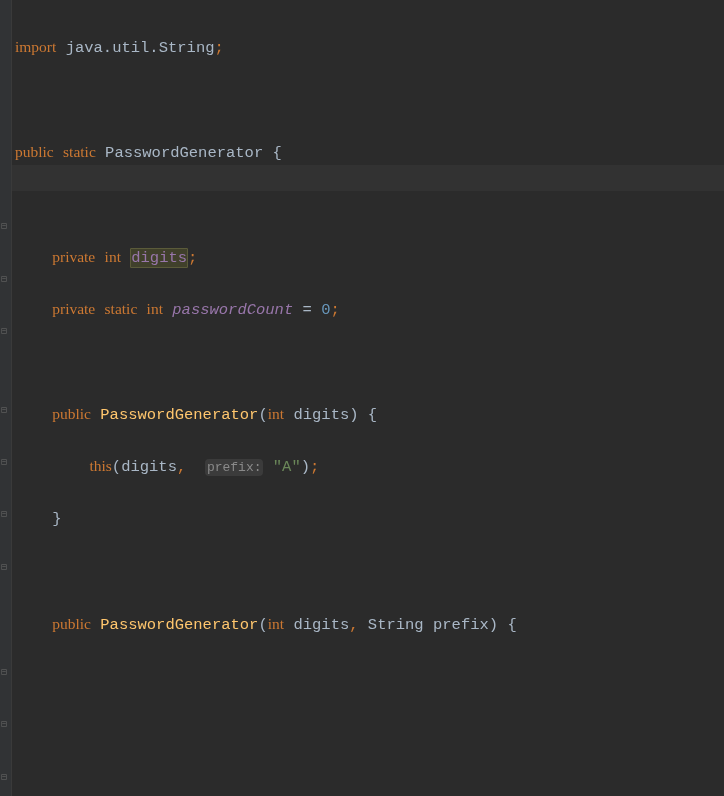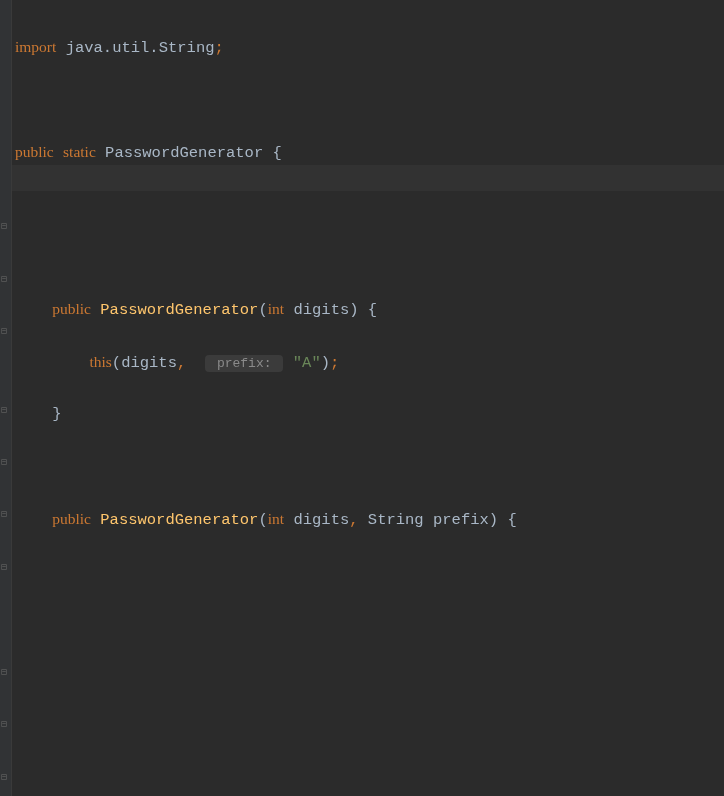--- a/index.html
+++ b/index.html
@@ -57,21 +57,21 @@
   .method { color: #ffc66d; }
   .field { color: #9876aa; }
   .fielditalic { color: #9876aa; font-style: italic; }
   .punct { color: #cc7832; }
   .delim { color: #a9b7c6; }
   .hint {
     background: #3b3b3b;
     border-radius: 4px;
     color: #8a8a8a;
     font-size: 13px;
-    padding: 1px 12px;
+    padding: 1px 2px;
     font-style: normal;
   }
 </style>
 </head>
 <body>
 
 <div class="editor">
 
   <div class="line-hl" style="top:165px;"></div>
 
@@ -86,20 +86,22 @@
     <div class="fold-mark" style="top:668px;">⊟</div>
     <div class="fold-mark" style="top:720px;">⊟</div>
     <div class="fold-mark" style="top:773px;">⊟</div>
   </div>
 
   <div class="code">
 <div class="line"><span class="kw">import</span> <span class="ident">java.util.String</span><span class="punct">;</span></div>
 <div class="line"></div>
 <div class="line"><span class="kw">public</span> <span class="kw">static</span> <span class="ident">PasswordGenerator</span> <span class="delim">{</span></div>
 <div class="line"></div>
+<div class="line">    <span class="kw">private</span> <span class="kw">int</span> <span class="field box-hl">digits</span><span class="punct">;</span></div>
+<div class="line">    <span class="kw">private</span> <span class="kw">static</span> <span class="kw">int</span> <span class="fielditalic">passwordCount</span> <span class="delim">=</span> <span class="num">0</span><span class="punct">;</span></div>
 <div class="line"></div>
 <div class="line">    <span class="kw">public</span> <span class="method">PasswordGenerator</span><span class="delim">(</span><span class="kw">int</span> <span class="ident">digits</span><span class="delim">)</span> <span class="delim">{</span></div>
 <div class="line">        <span class="kw">this</span><span class="delim">(</span><span class="ident">digits</span><span class="punct">,</span>  <span class="hint">prefix:</span> <span class="str">"A"</span><span class="delim">)</span><span class="punct">;</span></div>
 <div class="line">    <span class="delim">}</span></div>
 <div class="line"></div>
 <div class="line">    <span class="kw">public</span> <span class="method">PasswordGenerator</span><span class="delim">(</span><span class="kw">int</span> <span class="ident">digits</span><span class="punct">,</span> <span class="ident">String</span> <span class="ident">prefix</span><span class="delim">)</span> <span class="delim">{</span></div>
 
 
 
 

